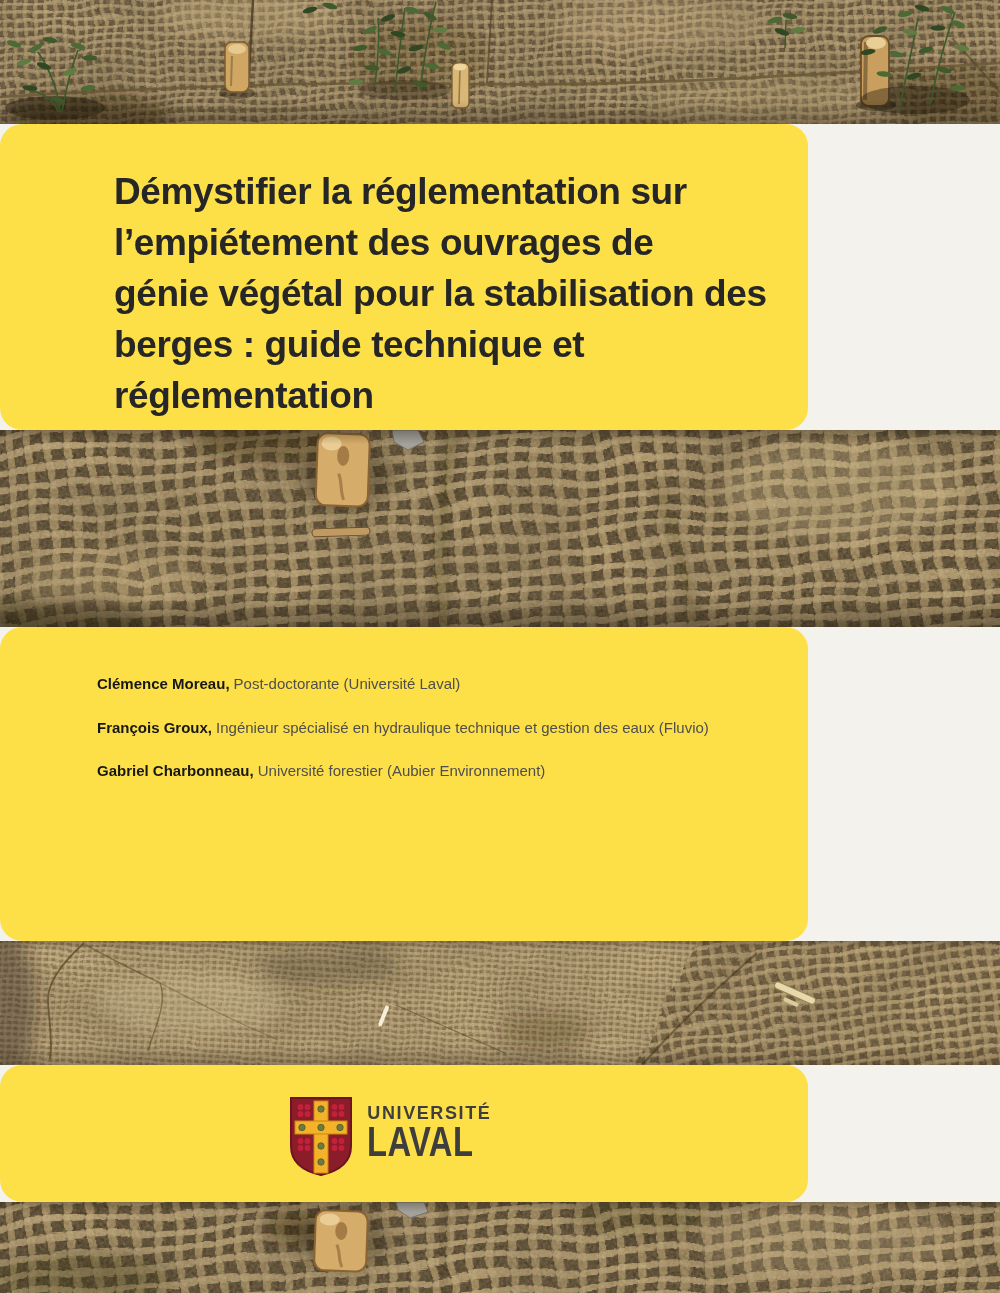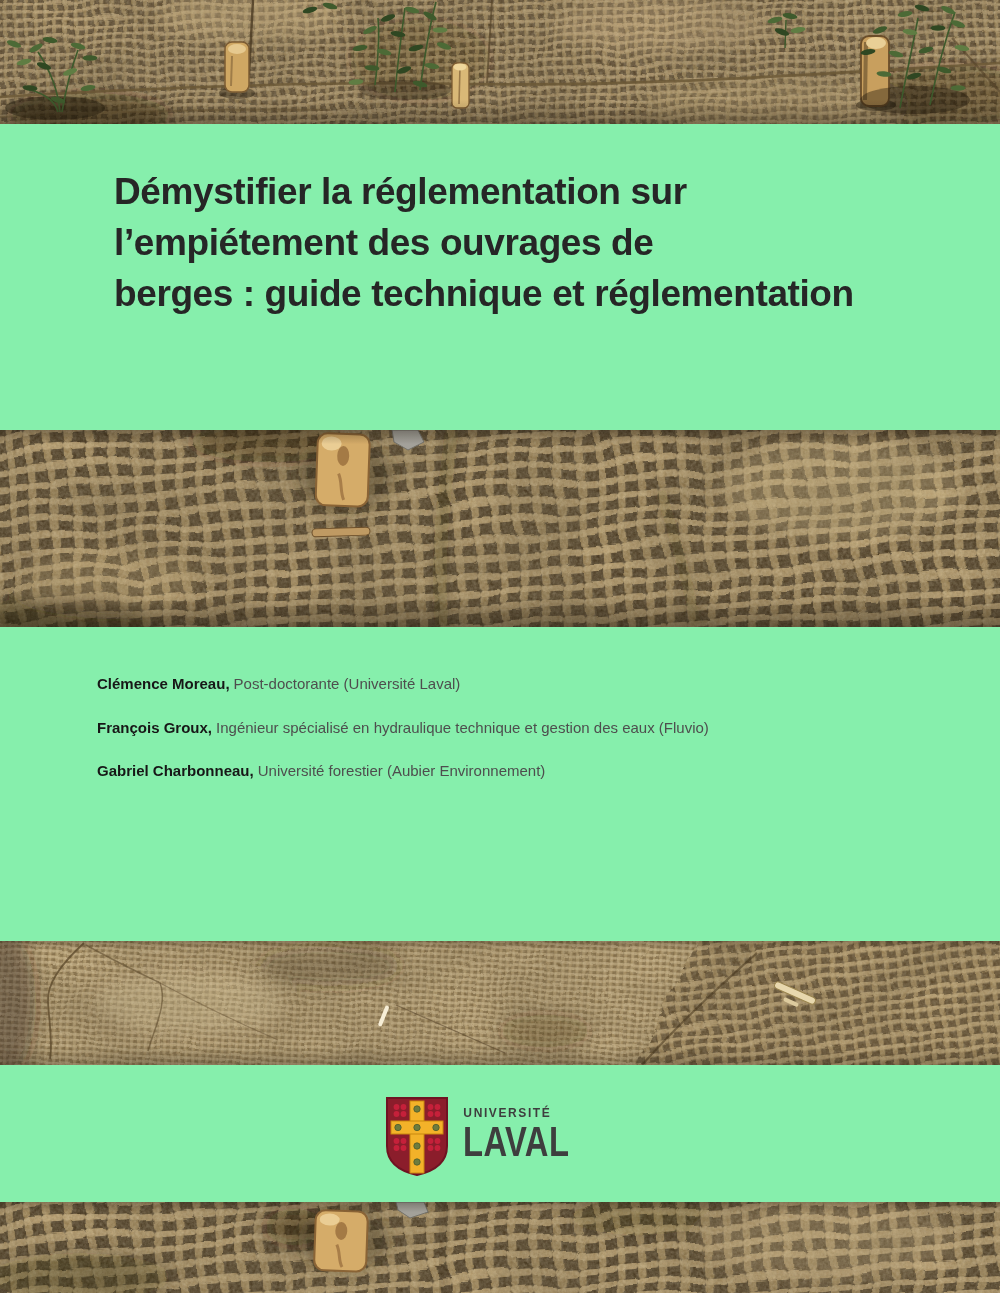--- a/index.html
+++ b/index.html
@@ -4,21 +4,21 @@
 <style>
   html,body{margin:0;padding:0;background:#9a9a94;}
   .page{
     position:relative;width:1000px;height:1293px;margin:0 auto;
     background:#f4f2ec;overflow:hidden;
     font-family:"Liberation Sans",sans-serif;
   }
   .photo-band{position:relative;width:1000px;overflow:hidden;line-height:0;}
   .photo-band svg{display:block;}
   .h124{height:124px}.h197{height:197px}.h91{height:91px}
-  .cream{position:relative;width:1000px;background:#86efac;}
+  .cream{position:relative;width:808px;background:#fde047;border-radius:22px;}
   .title-band{height:306px}
   .authors-band{height:314px}
   .logo-band{height:137px}
 
   .cover-title{
     position:absolute;left:114px;top:42px;margin:0;
     font-size:37px;line-height:51px;letter-spacing:-0.4px;
     font-weight:bold;color:#262626;
   }
   .title-line{display:block;}
@@ -27,21 +27,21 @@
   .author-row{font-size:15px;line-height:20px;margin-bottom:23.5px;color:#4e4e4e;white-space:nowrap;}
   .author-name{font-weight:bold;color:#171717;margin-right:4px;}
 
   .ul-logo{
     position:absolute;left:0;right:0;top:31px;
     display:flex;justify-content:center;align-items:flex-start;gap:13px;
     transform:translateX(-8px);
   }
   .ul-shield{flex:0 0 auto;}
   .ul-wordmark{margin-top:9px;color:#3e3e3e;}
-  .wm-top{font-size:12px;font-weight:bold;letter-spacing:1.6px;line-height:16px;}
+  .wm-top{font-size:18px;font-weight:bold;letter-spacing:1.6px;line-height:16px;}
   .wm-bottom{
     display:inline-block;font-size:42px;font-weight:bold;line-height:40px;
     letter-spacing:0.5px;transform:scaleX(.78);transform-origin:left top;margin-top:1px;
   }
 </style>
 </head>
 <body>
 
 <svg width="0" height="0" style="position:absolute" aria-hidden="true">
   <defs>
@@ -217,20 +217,21 @@
         <use href="#leafShape" transform="translate(958,88)" fill="#4c6a36"></use>
       </g>
       <rect y="100" width="1000" height="24" fill="url(#gBot)" opacity="0.7"></rect>
     </svg>
   </div>
 
   <section class="cream title-band">
     <h1 class="cover-title">
       <span class="title-line">Démystifier la réglementation sur</span>
       <span class="title-line">l’empiétement des ouvrages de</span>
+      <span class="title-line">génie végétal pour la stabilisation des</span>
       <span class="title-line">berges : guide technique et réglementation</span>
     </h1>
   </section>
 
   <div class="photo-band h197">
     <svg width="1000" height="197" viewBox="0 0 1000 197">
       <rect width="1000" height="197" fill="#9b8152"></rect>
       <g filter="url(#dispB)">
           <rect x="-25" y="-25" width="1050" height="247" fill="url(#pB)"></rect>
         </g>

